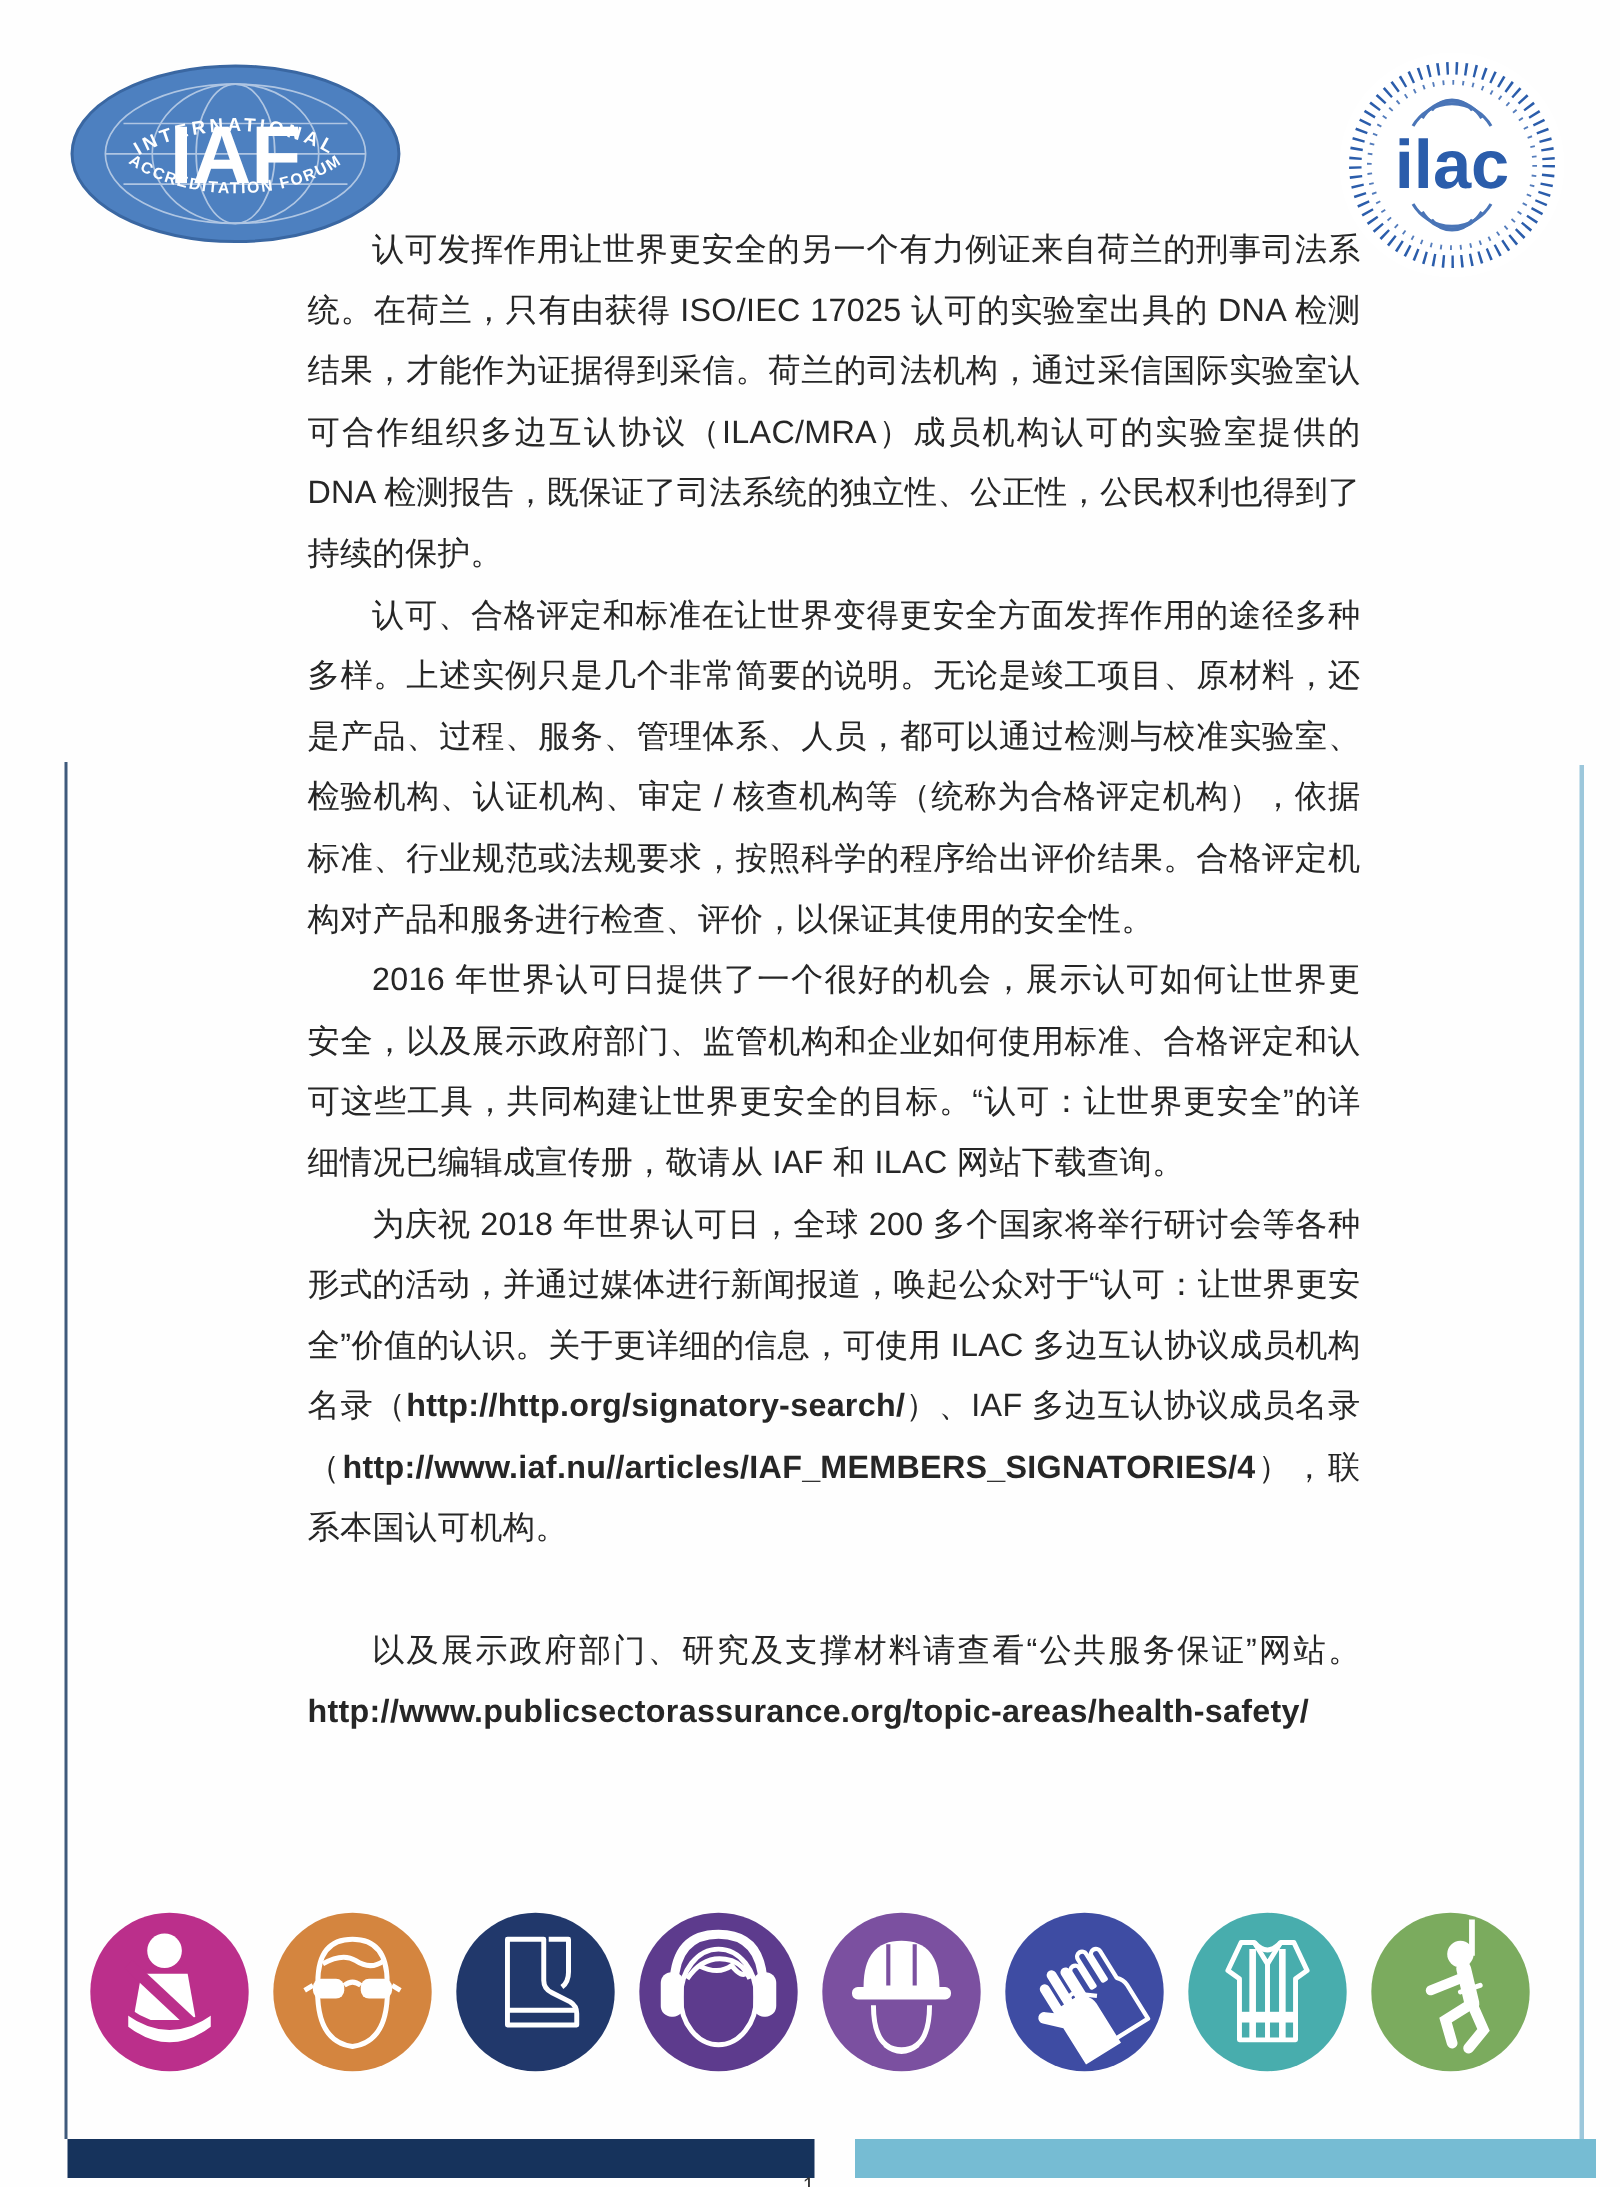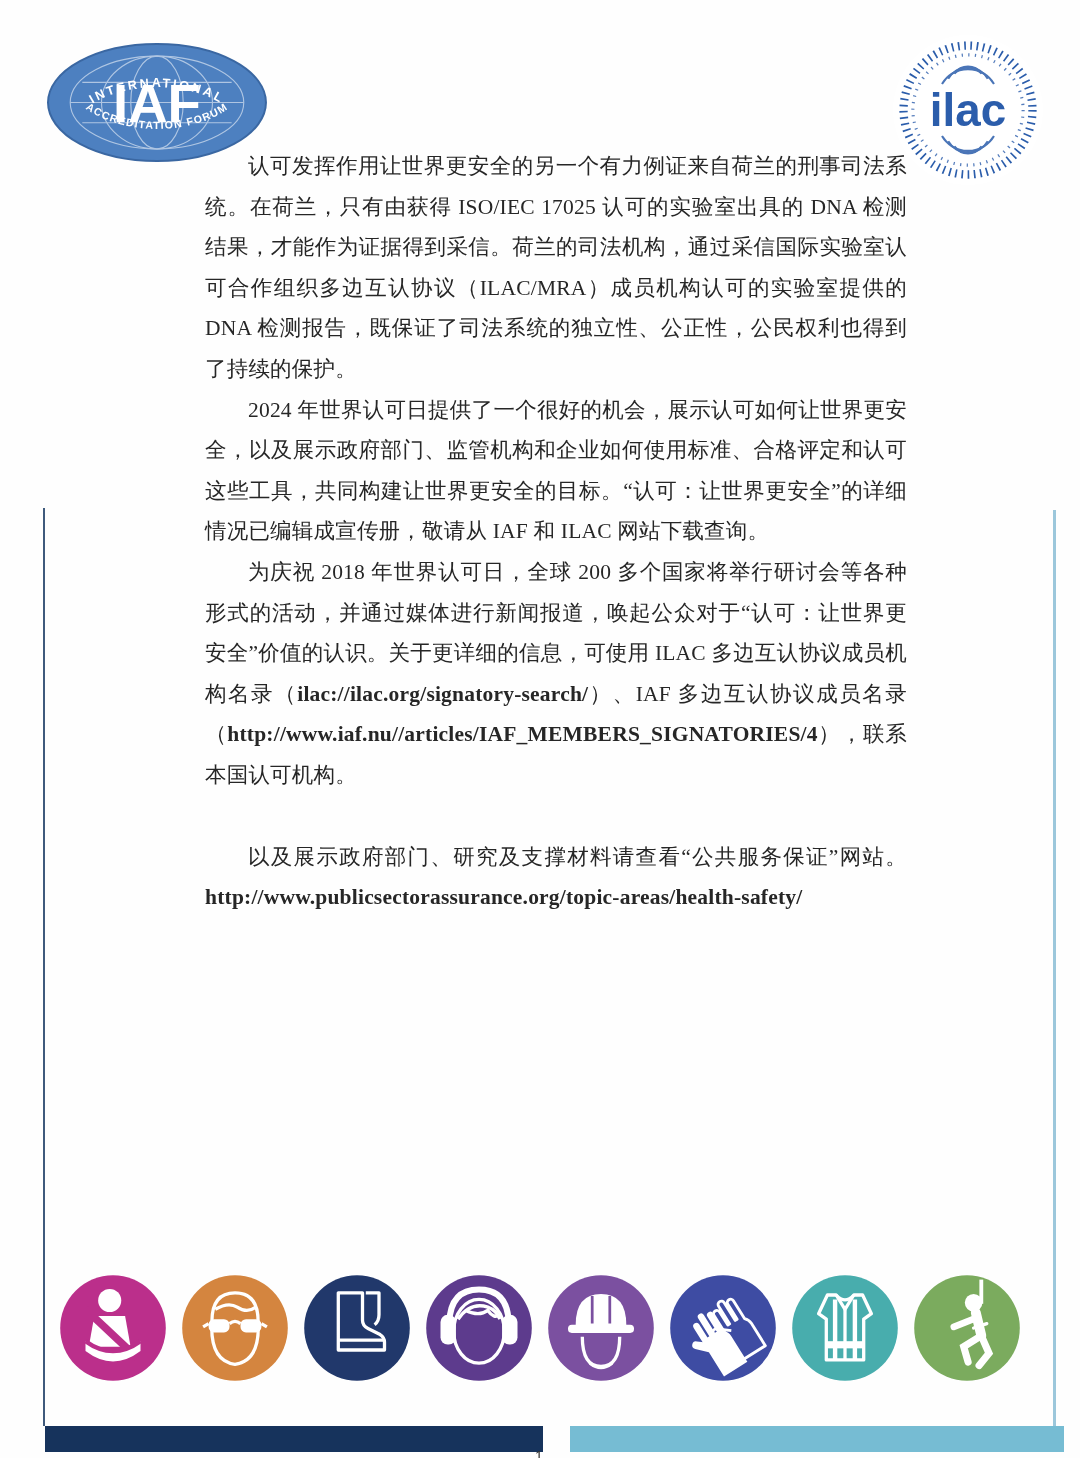--- a/index.html
+++ b/index.html
@@ -11,21 +11,21 @@
   
   .iaf-logo{position:absolute;left:46px;top:42px;width:222px;height:122px;}
   .ilac-logo{position:absolute;left:890px;top:32px;width:156px;height:156px;}
   
   .article{
     position:absolute;left:205px;top:146px;width:702px;
     font-size:21.5px;line-height:40.6px;color:#262626;
     text-align:justify;letter-spacing:0.2px;
   }
   .article p{margin:0;}
-  .article p.indent{text-indent:2em;font-family:Liberation Serif, serif;}
+  .article p.indent{text-indent:2em;}
   .article p.gap-before{margin-top:41px;}
   .article .b{font-weight:bold;}
   
   .rule{position:absolute;}
   .rule-left{left:43px;top:508px;width:2px;height:918px;}
   .rule-right{left:1053px;top:510px;width:3px;height:916px;}
   
   .icons-row{
     position:absolute;left:58px;top:1272px;width:964px;height:112px;
     display:flex;justify-content:space-between;align-items:center;
@@ -83,22 +83,23 @@
         <path d="M62 110 A 16 16 0 0 0 88 110"></path>
         <path d="M56 105 A 22 22 0 0 0 94 105"></path>
         <path d="M50 100 A 29 29 0 0 0 100 100"></path>
       </g>
       <text x="75" y="90" text-anchor="middle" font-size="44" font-weight="bold" style="fill: rgb(43, 93, 171);">ilac</text>
     </svg>
   </div>
 
   <div class="article">
     <p class="indent"><span>认可发挥作用让世界更安全的另一个有力例证来自荷兰的刑事司法系统。在荷兰，只有由获得 ISO/IEC 17025 认可的实验室出具的 DNA 检测结果，才能作为证据得到采信。荷兰的司法机构，通过采信国际实验室认可合作组织多边互认协议（ILAC/MRA）成员机构认可的实验室提供的 DNA 检测报告，既保证了司法系统的独立性、公正性，公民权利也得到了持续的保护。</span></p>
-    <p class="indent"><span>2024 年世界认可日提供了一个很好的机会，展示认可如何让世界更安全，以及展示政府部门、监管机构和企业如何使用标准、合格评定和认可这些工具，共同构建让世界更安全的目标。“认可：让世界更安全”的详细情况已编辑成宣传册，敬请从 IAF 和 ILAC 网站下载查询。</span></p>
-    <p class="indent"><span>为庆祝 2018 年世界认可日，全球 200 多个国家将举行研讨会等各种形式的活动，并通过媒体进行新闻报道，唤起公众对于“认可：让世界更安全”价值的认识。关于更详细的信息，可使用 ILAC 多边互认协议成员机构名录（</span><span class="b">ilac://ilac.org/signatory-search/</span><span>）、IAF 多边互认协议成员名录（</span><span class="b">http://www.iaf.nu//articles/IAF_MEMBERS_SIGNATORIES/4</span><span>），联系本国认可机构。</span></p>
+    <p class="indent"><span>认可、合格评定和标准在让世界变得更安全方面发挥作用的途径多种多样。上述实例只是几个非常简要的说明。无论是竣工项目、原材料，还是产品、过程、服务、管理体系、人员，都可以通过检测与校准实验室、检验机构、认证机构、审定 / 核查机构等（统称为合格评定机构），依据标准、行业规范或法规要求，按照科学的程序给出评价结果。合格评定机构对产品和服务进行检查、评价，以保证其使用的安全性。</span></p>
+    <p class="indent"><span>2016 年世界认可日提供了一个很好的机会，展示认可如何让世界更安全，以及展示政府部门、监管机构和企业如何使用标准、合格评定和认可这些工具，共同构建让世界更安全的目标。“认可：让世界更安全”的详细情况已编辑成宣传册，敬请从 IAF 和 ILAC 网站下载查询。</span></p>
+    <p class="indent"><span>为庆祝 2018 年世界认可日，全球 200 多个国家将举行研讨会等各种形式的活动，并通过媒体进行新闻报道，唤起公众对于“认可：让世界更安全”价值的认识。关于更详细的信息，可使用 ILAC 多边互认协议成员机构名录（</span><span class="b">http://http.org/signatory-search/</span><span>）、IAF 多边互认协议成员名录（</span><span class="b">http://www.iaf.nu//articles/IAF_MEMBERS_SIGNATORIES/4</span><span>），联系本国认可机构。</span></p>
     <p class="indent gap-before"><span>以及展示政府部门、研究及支撑材料请查看“公共服务保证”网站。</span><span class="b">http://www.publicsectorassurance.org/topic-areas/health-safety/</span></p>
   </div>
 
   <div class="rule rule-left" style="background: rgb(63, 90, 124);"></div>
   <div class="rule rule-right" style="background: rgb(156, 199, 219);"></div>
 
   <div class="icons-row">
 
     <svg viewBox="0 0 100 100">
       <circle cx="50" cy="50" r="48" style="fill: rgb(187, 47, 139);"></circle>

